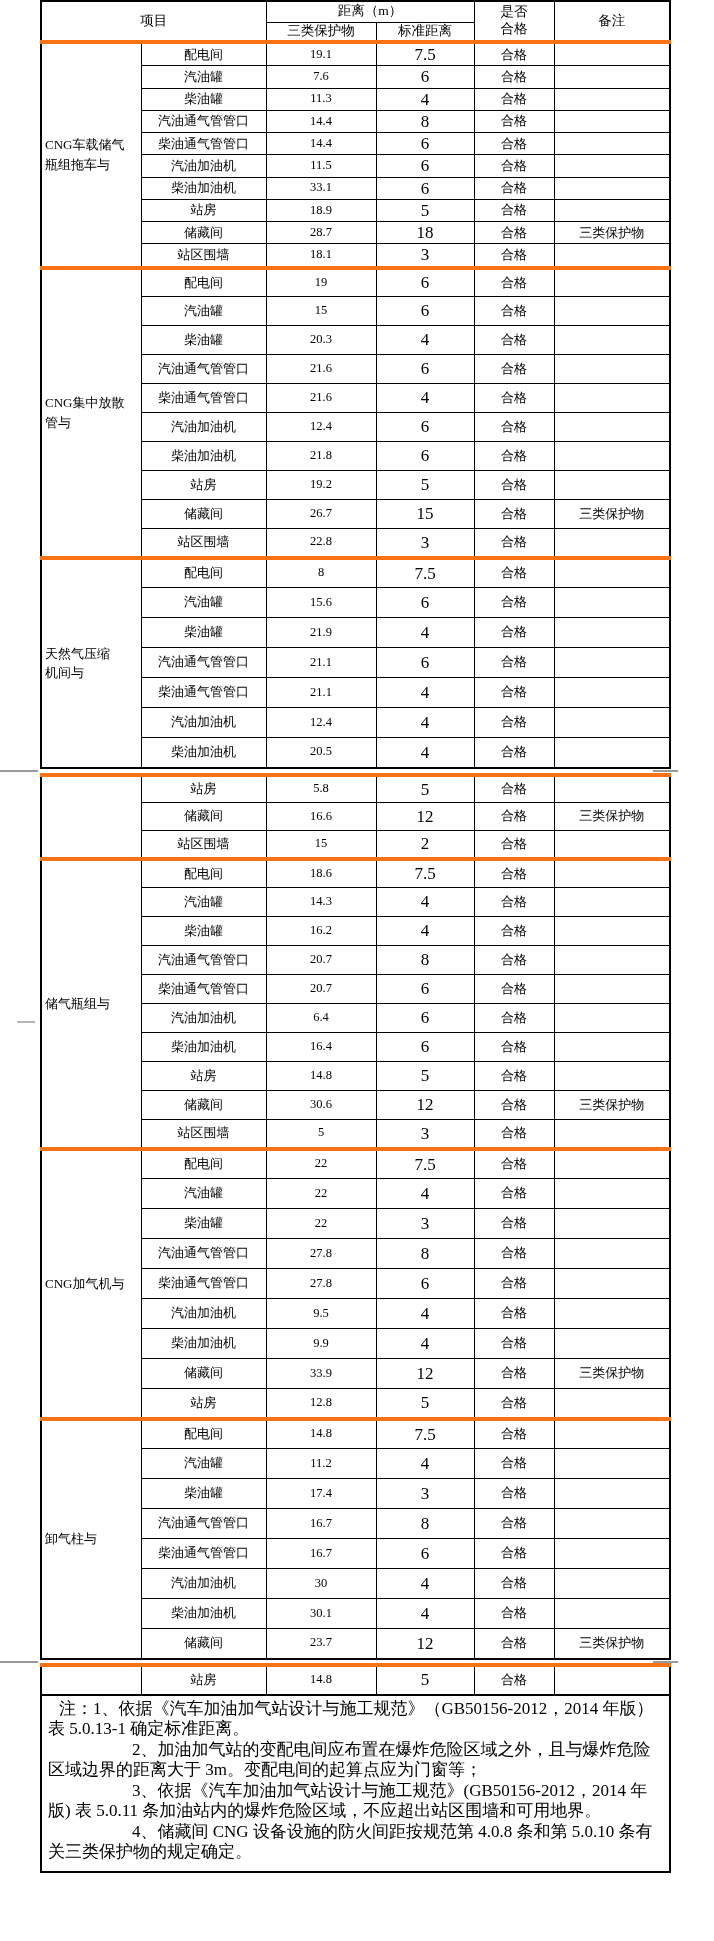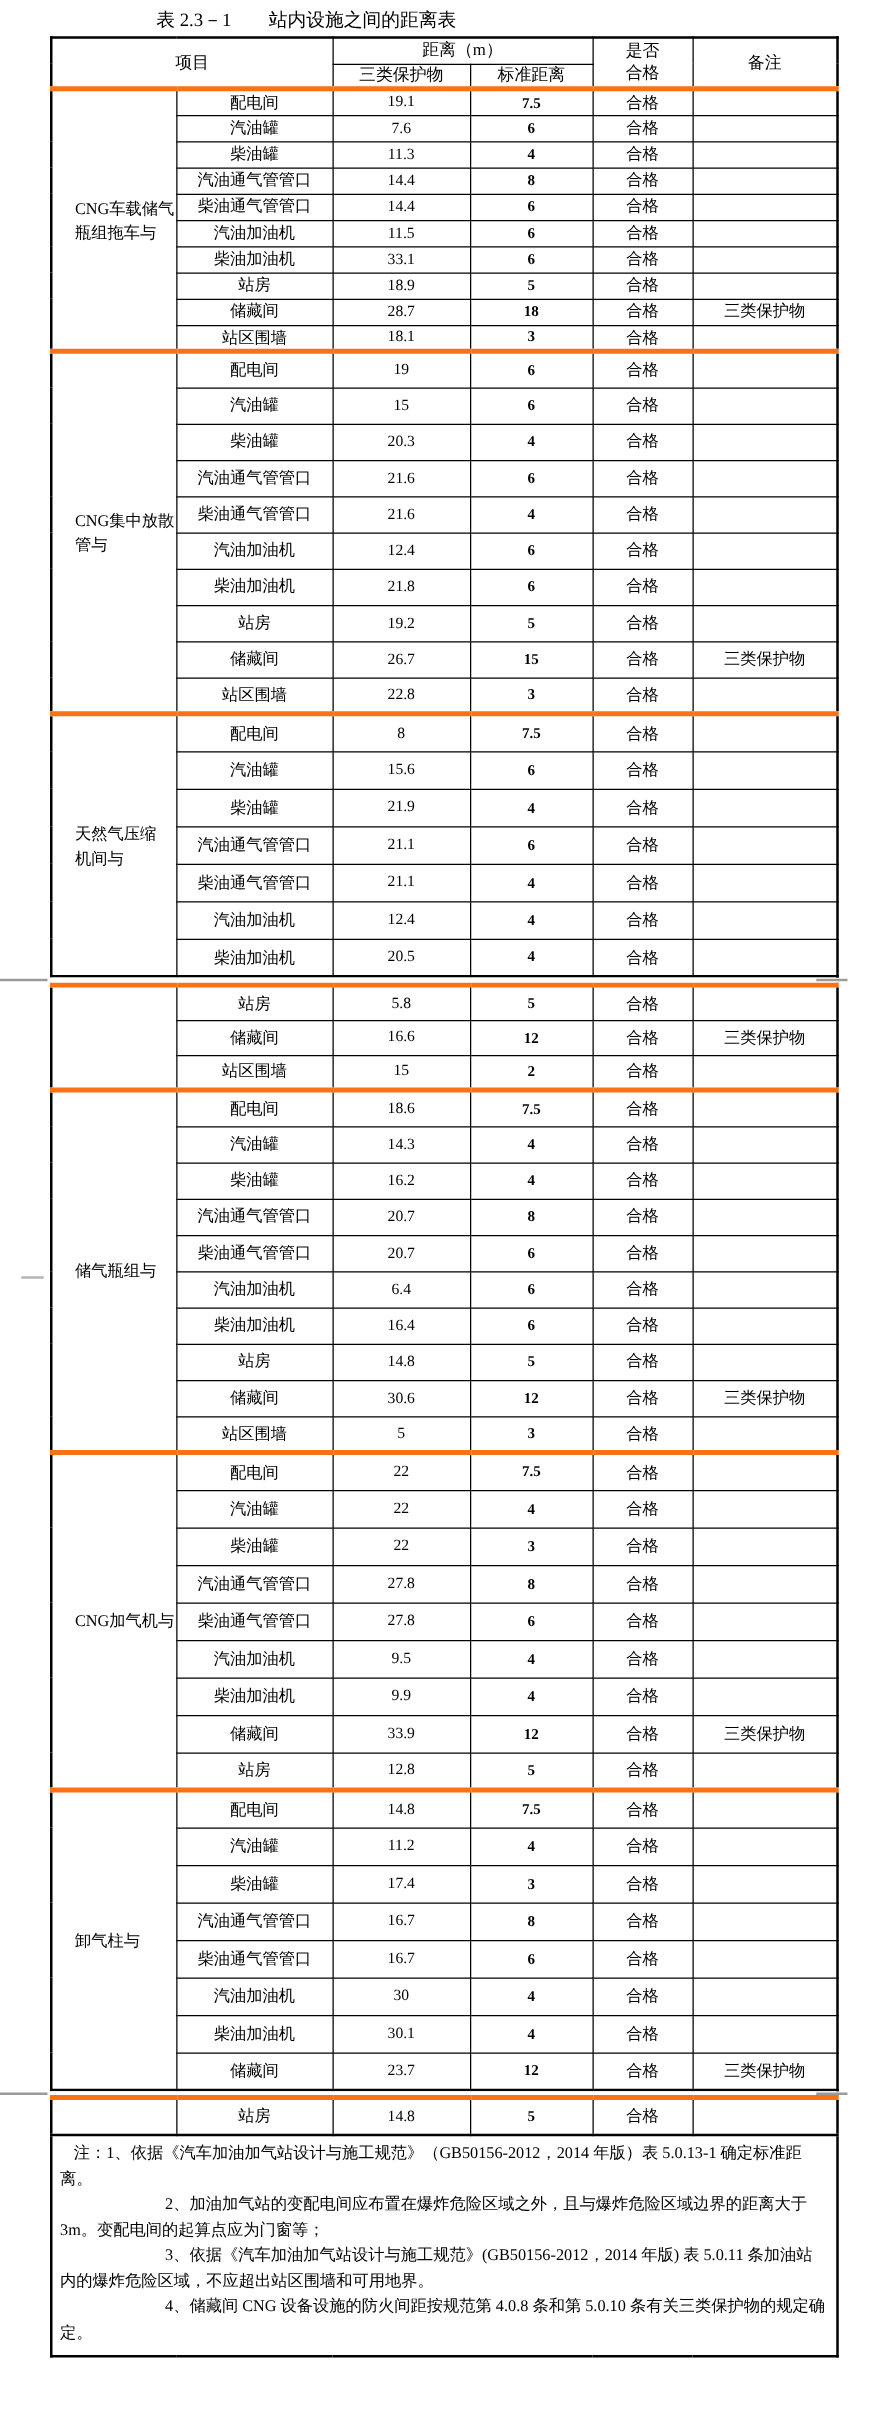--- a/index.html
+++ b/index.html
@@ -37,57 +37,54 @@
     overflow:hidden;
     line-height:1.25;
   }
   thead{border-bottom:4px solid #ef4444;}
   thead th{font-size:13.5px;}
   tr.hrow1{height:21px;}
   tr.hrow2{height:20px;}
   tr.group-start td{border-top:4px solid #f97316;}
   td.gcell{
     text-align:left;
-    padding-left:18px;
+    padding-left:3px;
     line-height:1.5;
     font-size:13px;
   }
-  td.std{font-weight:bold;font-size:12px;}
+  td.std{font-weight:normal;font-size:17px;}
   td.act{font-size:12.5px;}
   
   .pgap{position:relative;height:4px;background:#fff;width:629px;}
   .gap2{height:3px;}
   .tick{position:absolute;top:1px;height:2px;background:#9a9a9a;}
   .tick-left{left:-40px;width:38px;}
   .tick-right{left:613px;width:25px;}
   td.notes{
     text-align:left;
     vertical-align:top;
     padding:3px 8px 8px 6px;
-    font-size:13px;
+    font-size:17px;
     line-height:20.5px;
     border-top:2px solid #000;
   }
   td.notes p{margin:0;}
   p.note-first{text-indent:11px;}
   p.note-item{text-indent:84px;}
   .artifact-dash{
     position:absolute;
     left:17px;top:1021px;
     width:18px;height:2px;
     background:#b5b5b5;
   }
 </style>
 </head>
 <body>
 
 <div class="page">
-  <div class="title">
-    <span>表 2.3－1</span><span class="cap">站内设施之间的距离表</span>
-  </div>
 
   <div id="tables">
       <table class="dtable">
         <colgroup>
           <col style="width: 100px;">
           <col style="width: 125px;">
           <col style="width: 110px;">
           <col style="width: 98px;">
           <col style="width: 80px;">
           <col style="width: 116px;">

